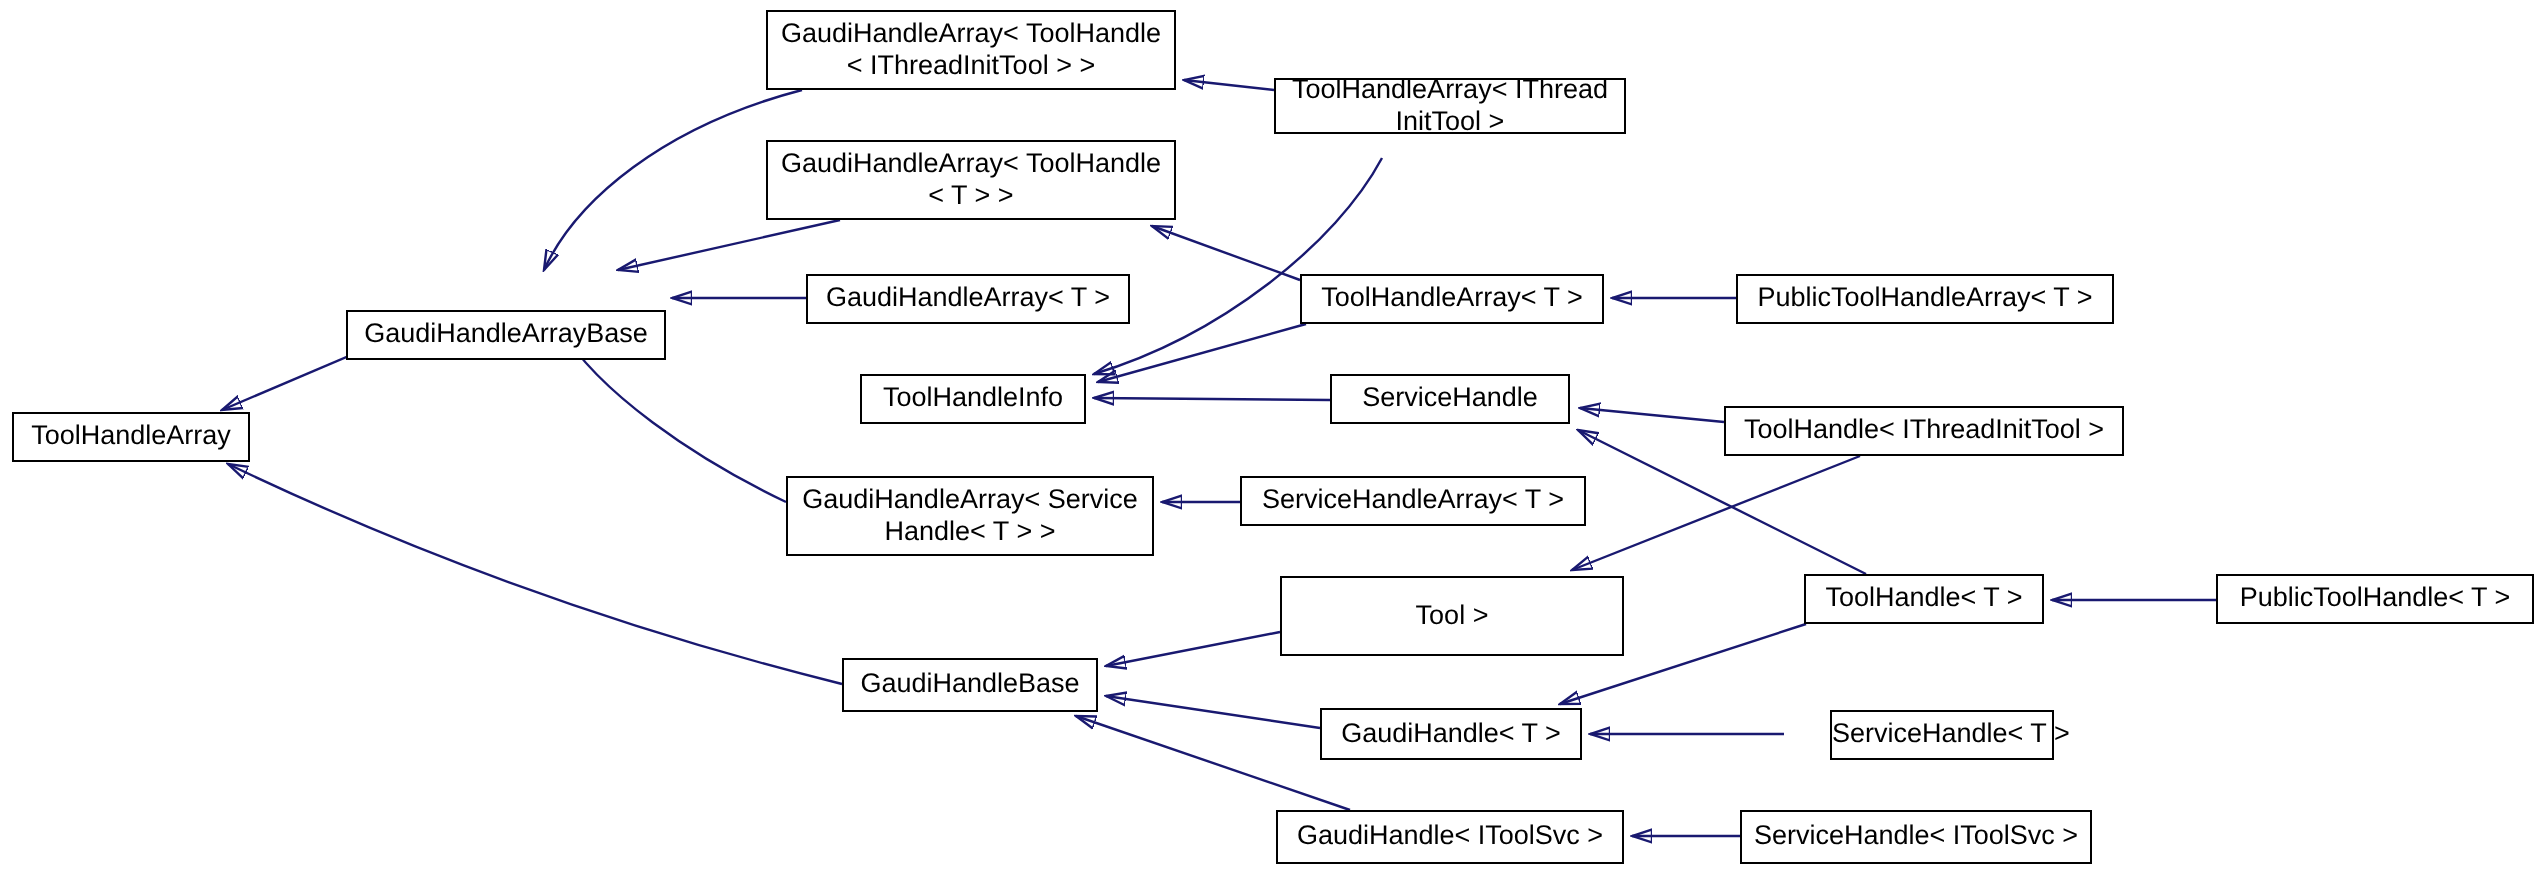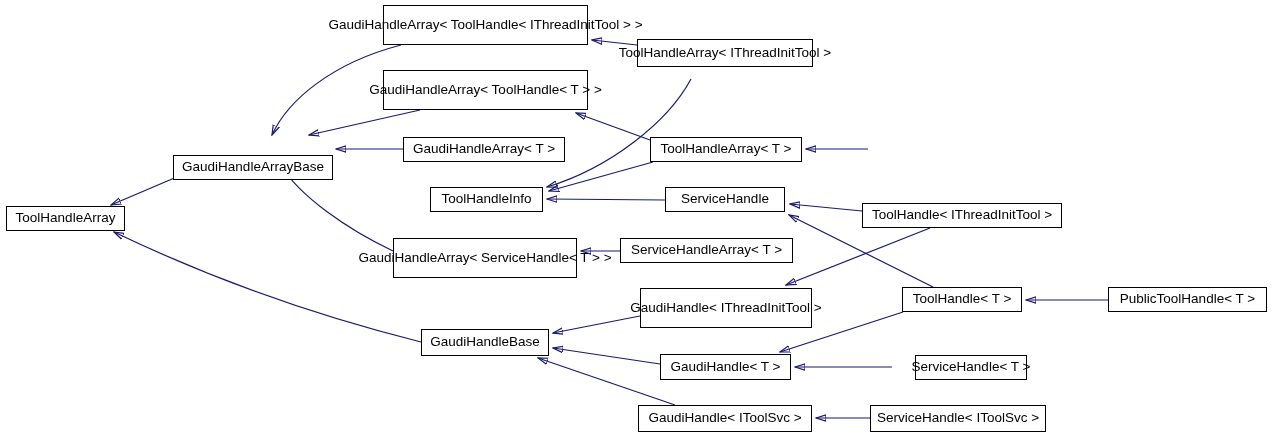--- a/index.html
+++ b/index.html
@@ -26,21 +26,21 @@
     stroke: #191970;
     stroke-width: 1.2;
     fill: none;
   }
   .node {
     position: absolute;
     box-sizing: border-box;
     background: #ffffff;
     border: 1px solid #000000;
     display: flex;
-    align-items: center;
+    flex-direction: column;
     justify-content: center;
     text-align: center;
     font-size: 13.5px;
     line-height: 16.5px;
     color: #000000;
     white-space: nowrap;
     cursor: pointer;
   }
   .node span { display: block; }
 </style>
@@ -94,41 +94,43 @@
   </div>
   <div class="node" style="left:173px;top:155px;width:160px;height:25px">
     <span>GaudiHandleArrayBase</span>
   </div>
   <div class="node" style="left:403px;top:137px;width:162px;height:25px">
     <span>GaudiHandleArray&lt; T &gt;</span>
   </div>
   <div class="node" style="left:650px;top:137px;width:152px;height:25px">
     <span>ToolHandleArray&lt; T &gt;</span>
   </div>
+  <div class="node" style="left:868px;top:137px;width:189px;height:25px">
+    <span>PublicToolHandleArray&lt; T &gt;</span>
+  </div>
   <div class="node" style="left:6px;top:206px;width:119px;height:25px">
     <span>ToolHandleArray</span>
   </div>
   <div class="node" style="left:430px;top:187px;width:113px;height:25px">
     <span>ToolHandleInfo</span>
   </div>
   <div class="node" style="left:665px;top:187px;width:120px;height:25px">
     <span>ServiceHandle</span>
   </div>
   <div class="node" style="left:862px;top:203px;width:200px;height:25px">
     <span>ToolHandle&lt; IThreadInitTool &gt;</span>
   </div>
   <div class="node" style="left:393px;top:238px;width:184px;height:40px">
     <span>GaudiHandleArray&lt; Service</span>
     <span>Handle&lt; T &gt; &gt;</span>
   </div>
   <div class="node" style="left:620px;top:238px;width:173px;height:25px">
     <span>ServiceHandleArray&lt; T &gt;</span>
   </div>
   <div class="node" style="left:640px;top:288px;width:172px;height:40px">
-    <span>GaudiHandle&lt; IThreadInit</span>
     <span>Tool &gt;</span>
   </div>
   <div class="node" style="left:902px;top:287px;width:120px;height:25px">
     <span>ToolHandle&lt; T &gt;</span>
   </div>
   <div class="node" style="left:1108px;top:287px;width:159px;height:25px">
     <span>PublicToolHandle&lt; T &gt;</span>
   </div>
   <div class="node" style="left:421px;top:329px;width:128px;height:27px">
     <span>GaudiHandleBase</span>

